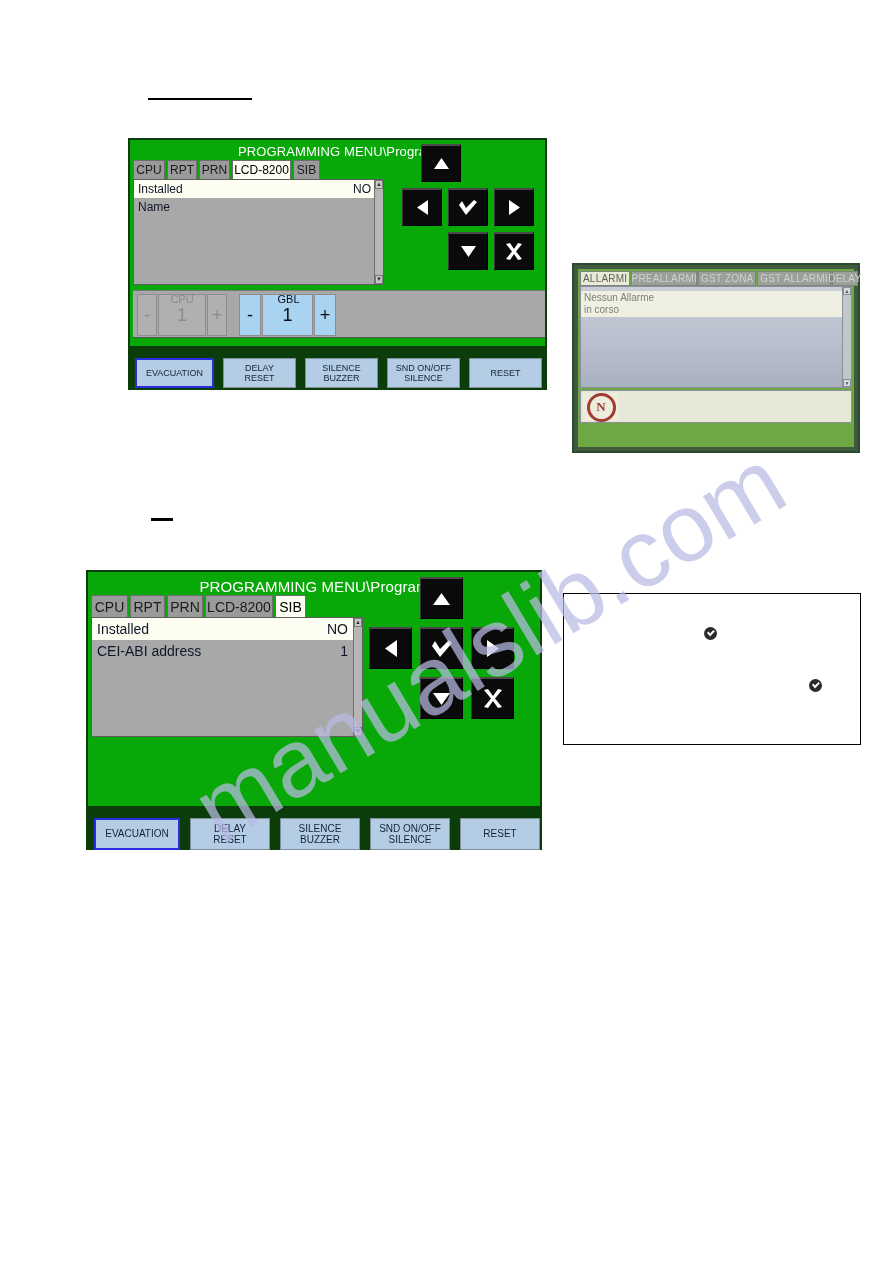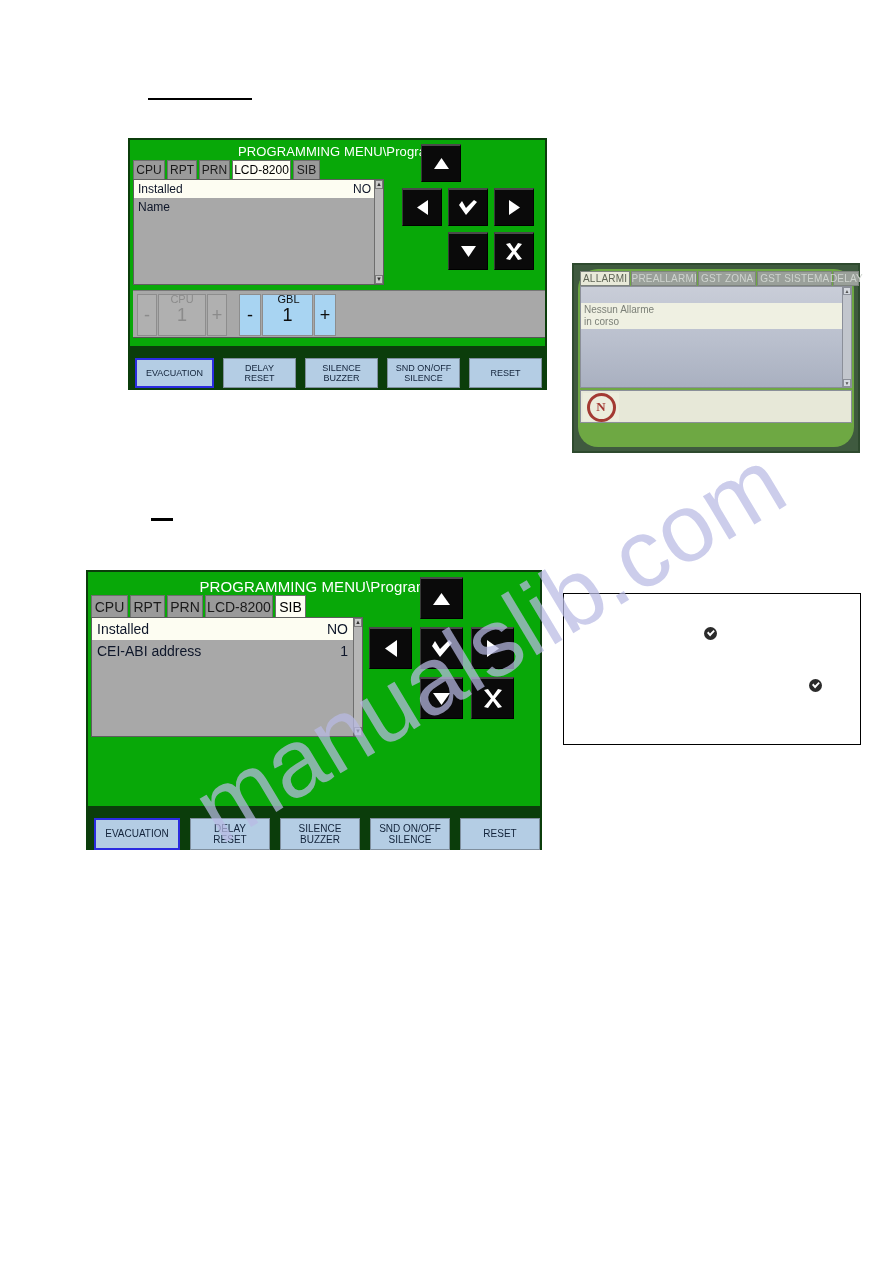--- a/index.html
+++ b/index.html
@@ -238,21 +238,20 @@
     box-sizing: border-box;
     z-index: 3;
     font-family: "Liberation Sans", sans-serif;
     filter: blur(0.35px);
   }
   #panel-alarms .lcd-frame {
     position: absolute;
     left: 4px; top: 4px; right: 4px; bottom: 4px;
     background: #6ea843;
     box-sizing: border-box;
-    border-radius: 20px;
   }
   .al-tabs {
     position: absolute;
     left: 2px; top: 2px; right: 2px; height: 15px;
     display: flex;
     font-size: 10px;
   }
   .al-tab {
     background: #9aa09a;
     color: #cfd4cf;
@@ -269,21 +268,21 @@
   .al-tab.active { background: #e8e9d9; color: #5f6556; }
   .al-body {
     position: absolute;
     left: 2px; top: 17px; right: 2px; height: 102px;
     background: linear-gradient(180deg,#c9cdd8 0%,#b9bfcd 55%,#a9b0c0 100%);
     border: 1px solid #8b8f99;
     box-sizing: border-box;
   }
   .al-msg {
     position: absolute;
-    left: 0; top: 16px; right: 9px;
+    left: 0; top: 4px; right: 9px;
     background: #eff0e2;
     color: #7c8078;
     font-size: 10px;
     padding: 1px 3px;
     line-height: 1.22;
   }
   .al-sb {
     position: absolute;
     top: 0; right: 0; bottom: 0; width: 9px;
     background: #c2c6cd;
@@ -551,21 +550,21 @@
   </div>
 </div>
 
 <div id="panel-alarms">
   <div class="lcd-frame">
 
     <div class="al-tabs">
       <div class="al-tab active" style="width:52px">ALLARMI</div>
       <div class="al-tab" style="width:66px">PREALLARMI</div>
       <div class="al-tab" style="width:58px">GST ZONA</div>
-      <div class="al-tab" style="width:76px">GST SISTEMA</div>
+      <div class="al-tab" style="width:76px">GST ALLARMI</div>
       <div class="al-tab" style="width:26px">DELAY</div>
     </div>
 
     <div class="al-body">
       <div class="al-msg">
         <div>Nessun Allarme</div>
         <div>in corso</div>
       </div>
       <div class="al-sb">
         <i class="t">▲</i>

